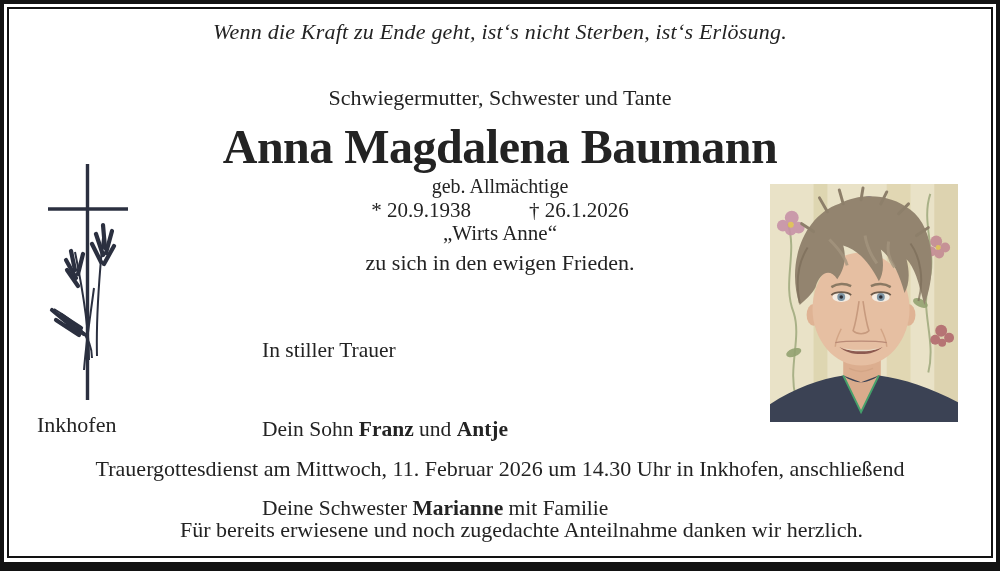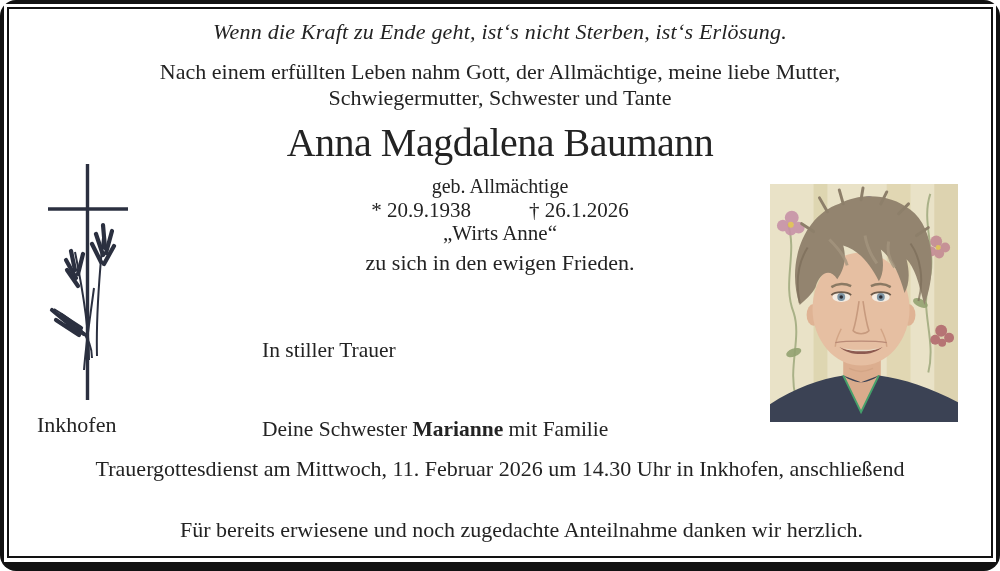--- a/index.html
+++ b/index.html
@@ -3,21 +3,20 @@
 <meta charset="utf-8">
 <style>
   html,body{margin:0;padding:0;background:#ffffff;}
   .page{
     position:relative;
     width:1000px;height:571px;
     background:#ffffff;
     font-family:"Liberation Serif","DejaVu Serif",serif;
     color:#232323;
     overflow:hidden;
-    border-radius:16px;
   }
   .frame-outer{
     position:absolute;inset:0;
     border:4px solid #121212;
     border-bottom-width:9px;
     box-sizing:border-box;
     pointer-events:none;
   }
   .frame-inner{
     position:absolute;left:7px;top:7px;right:7px;bottom:13px;
@@ -27,21 +26,21 @@
   }
   .line{
     position:absolute;left:0;right:0;
     text-align:center;
     white-space:pre;
   }
   .epigraph{top:19px;font-size:22px;font-style:italic;letter-spacing:.2px;}
   .intro1{top:59px;font-size:22px;}
   .intro2{top:85px;font-size:22px;}
   .name{
-    top:119px;font-size:40px;font-weight:400;
+    top:119px;font-size:48px;font-weight:700;
     letter-spacing:-0.5px;margin:0;
   }
   .maiden{top:175px;font-size:20px;}
   .dates{top:198px;font-size:21px;}
   .dates .death{margin-left:58px;}
   .nickname{top:221px;font-size:21px;}
   .closing{top:250px;font-size:22px;}
   .mourners{
     position:absolute;left:262px;top:284px;
     font-size:21.5px;line-height:26.4px;
@@ -60,21 +59,20 @@
 </style>
 </head>
 <body>
 
 <div class="page">
 
   <div class="frame-outer"></div>
   <div class="frame-inner"></div>
 
   <div class="line epigraph">Wenn die Kraft zu Ende geht, ist‘s nicht Sterben, ist‘s Erlösung.</div>
-  <div class="line intro1">Nach einem erfüllten Leben nahm Gott, der Allmächtige, meine liebe Mutter,</div>
   <div class="line intro2">Schwiegermutter, Schwester und Tante</div>
 
   <h1 class="line name">Anna Magdalena Baumann</h1>
   <div class="line maiden">geb. Allmächtige</div>
 
   <div class="line dates"><span class="birth">* 20.9.1938</span><span class="death">† 26.1.2026</span></div>
 
   <div class="line closing">zu sich in den ewigen Frieden.</div>
   <div class="line nickname">„Wirts Anne“</div>
 
@@ -162,20 +160,21 @@
     <path d="M74 165 C82 170 102 170 110 165 C102 168 82 168 74 165 Z" fill="#e8dcc8"></path>
     <path d="M66 160 C78 158 106 158 118 160" stroke="#b98a76" stroke-width="1.4" fill="none"></path>
     <path d="M80 186 C88 190 96 190 104 186" stroke="#d3a586" stroke-width="1.5" fill="none"></path>
     <path d="M0 240 L0 222 C24 206 52 196 74 193 L92 200 L110 193 C134 196 164 206 190 220 L190 240 Z" fill="#3b4254"></path>
     <path d="M74 193 L92 230 L110 193 C104 198 96 200 92 200 C88 200 80 198 74 193 Z" fill="#d9ab8c"></path>
     <path d="M74 193 L92 230 L110 193" stroke="#45a06b" stroke-width="2" fill="none"></path>
   </svg>
 
   <div class="mourners">
     <div>In stiller Trauer</div>
+    <div><span>Dein Sohn </span><span class="b">Franz</span><span> und </span><span class="b">Antje</span></div>
     <div><span>Deine Schwester </span><span class="b">Marianne</span><span> mit Familie</span></div>
     
     
     
   </div>
 
   <div class="place">Inkhofen</div>
 
   <div class="line svc1">Trauergottesdienst am Mittwoch, 11. Februar 2026 um 14.30 Uhr in Inkhofen, anschließend</div>
   <div class="line svc3">Für bereits erwiesene und noch zugedachte Anteilnahme danken wir herzlich.</div>

